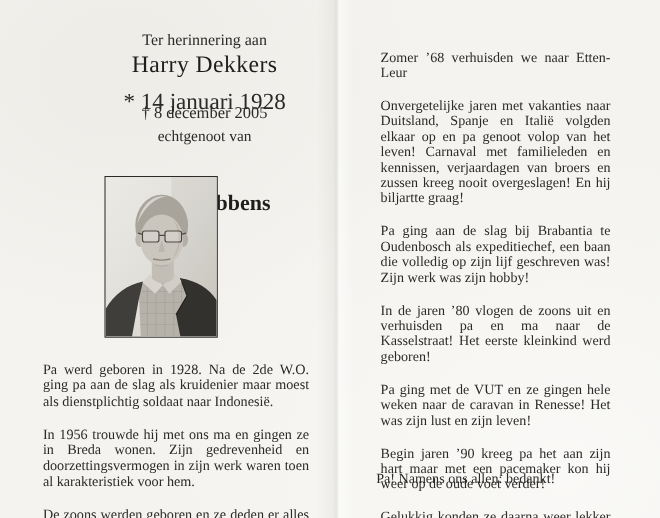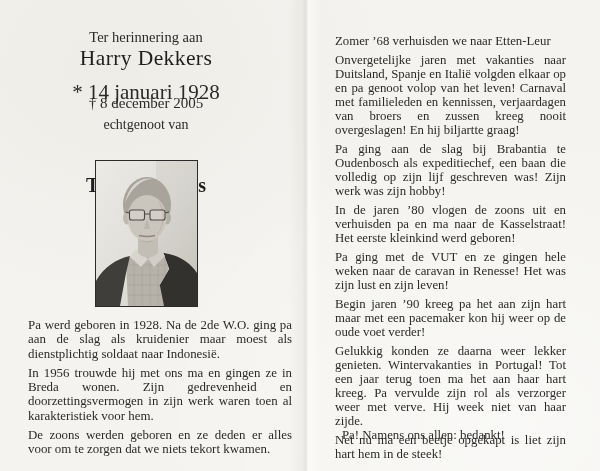--- a/index.html
+++ b/index.html
@@ -25,37 +25,37 @@
       rgba(90,85,75,0.10) 52%,
       rgba(255,255,255,0.55) 60%,
       rgba(0,0,0,0) 100%);
     pointer-events:none;
   }
   .page{position:absolute;top:0;height:471px;}
   .page-left{left:0;width:305px;}
   .page-right{left:305px;width:295px;}
 
   
-  .hline{position:absolute;left:0;width:292px;margin:0;text-align:center;}
+  .hline{position:absolute;left:0;width:292px;margin:0;text-align:center;padding-left:40px;}
   .intro{top:29px;font-size:14.5px;}
   .name{top:46px;font-size:21.5px;font-weight:normal;letter-spacing:0.4px;color:#1f1e1c;}
   .birth{top:80px;font-size:21px;}
   .death{top:95px;font-size:15px;}
   .spouse-label{top:117px;font-size:14px;}
   .spouse-name{top:134px;font-size:20px;font-weight:bold;color:#1f1e1c;margin-top:40px;}
 
   
   .photo{
     position:absolute;left:95px;top:160px;width:103px;height:147px;margin:0;
     border:1.5px solid #2c2b29;box-sizing:border-box;background:#e6e4df;
   }
   .photo svg{display:block;width:100%;height:100%;}
 
   
-  .body-text p{margin:5px;text-align:justify;}
+  .body-text p{margin:16px;text-align:justify;}
   .left-body{position:absolute;left:23px;top:313px;width:274px;}
   .left-body p{font-size:12.9px;line-height:14.25px;}
   .right-body{position:absolute;left:25px;top:29px;width:241px;}
   .right-body p{font-size:12.8px;line-height:14px;}
   .closing{
     position:absolute;left:25px;top:416px;width:241px;margin:12px;
     font-size:12.8px;line-height:14px;text-align:left;
   }
 </style>
 </head>

